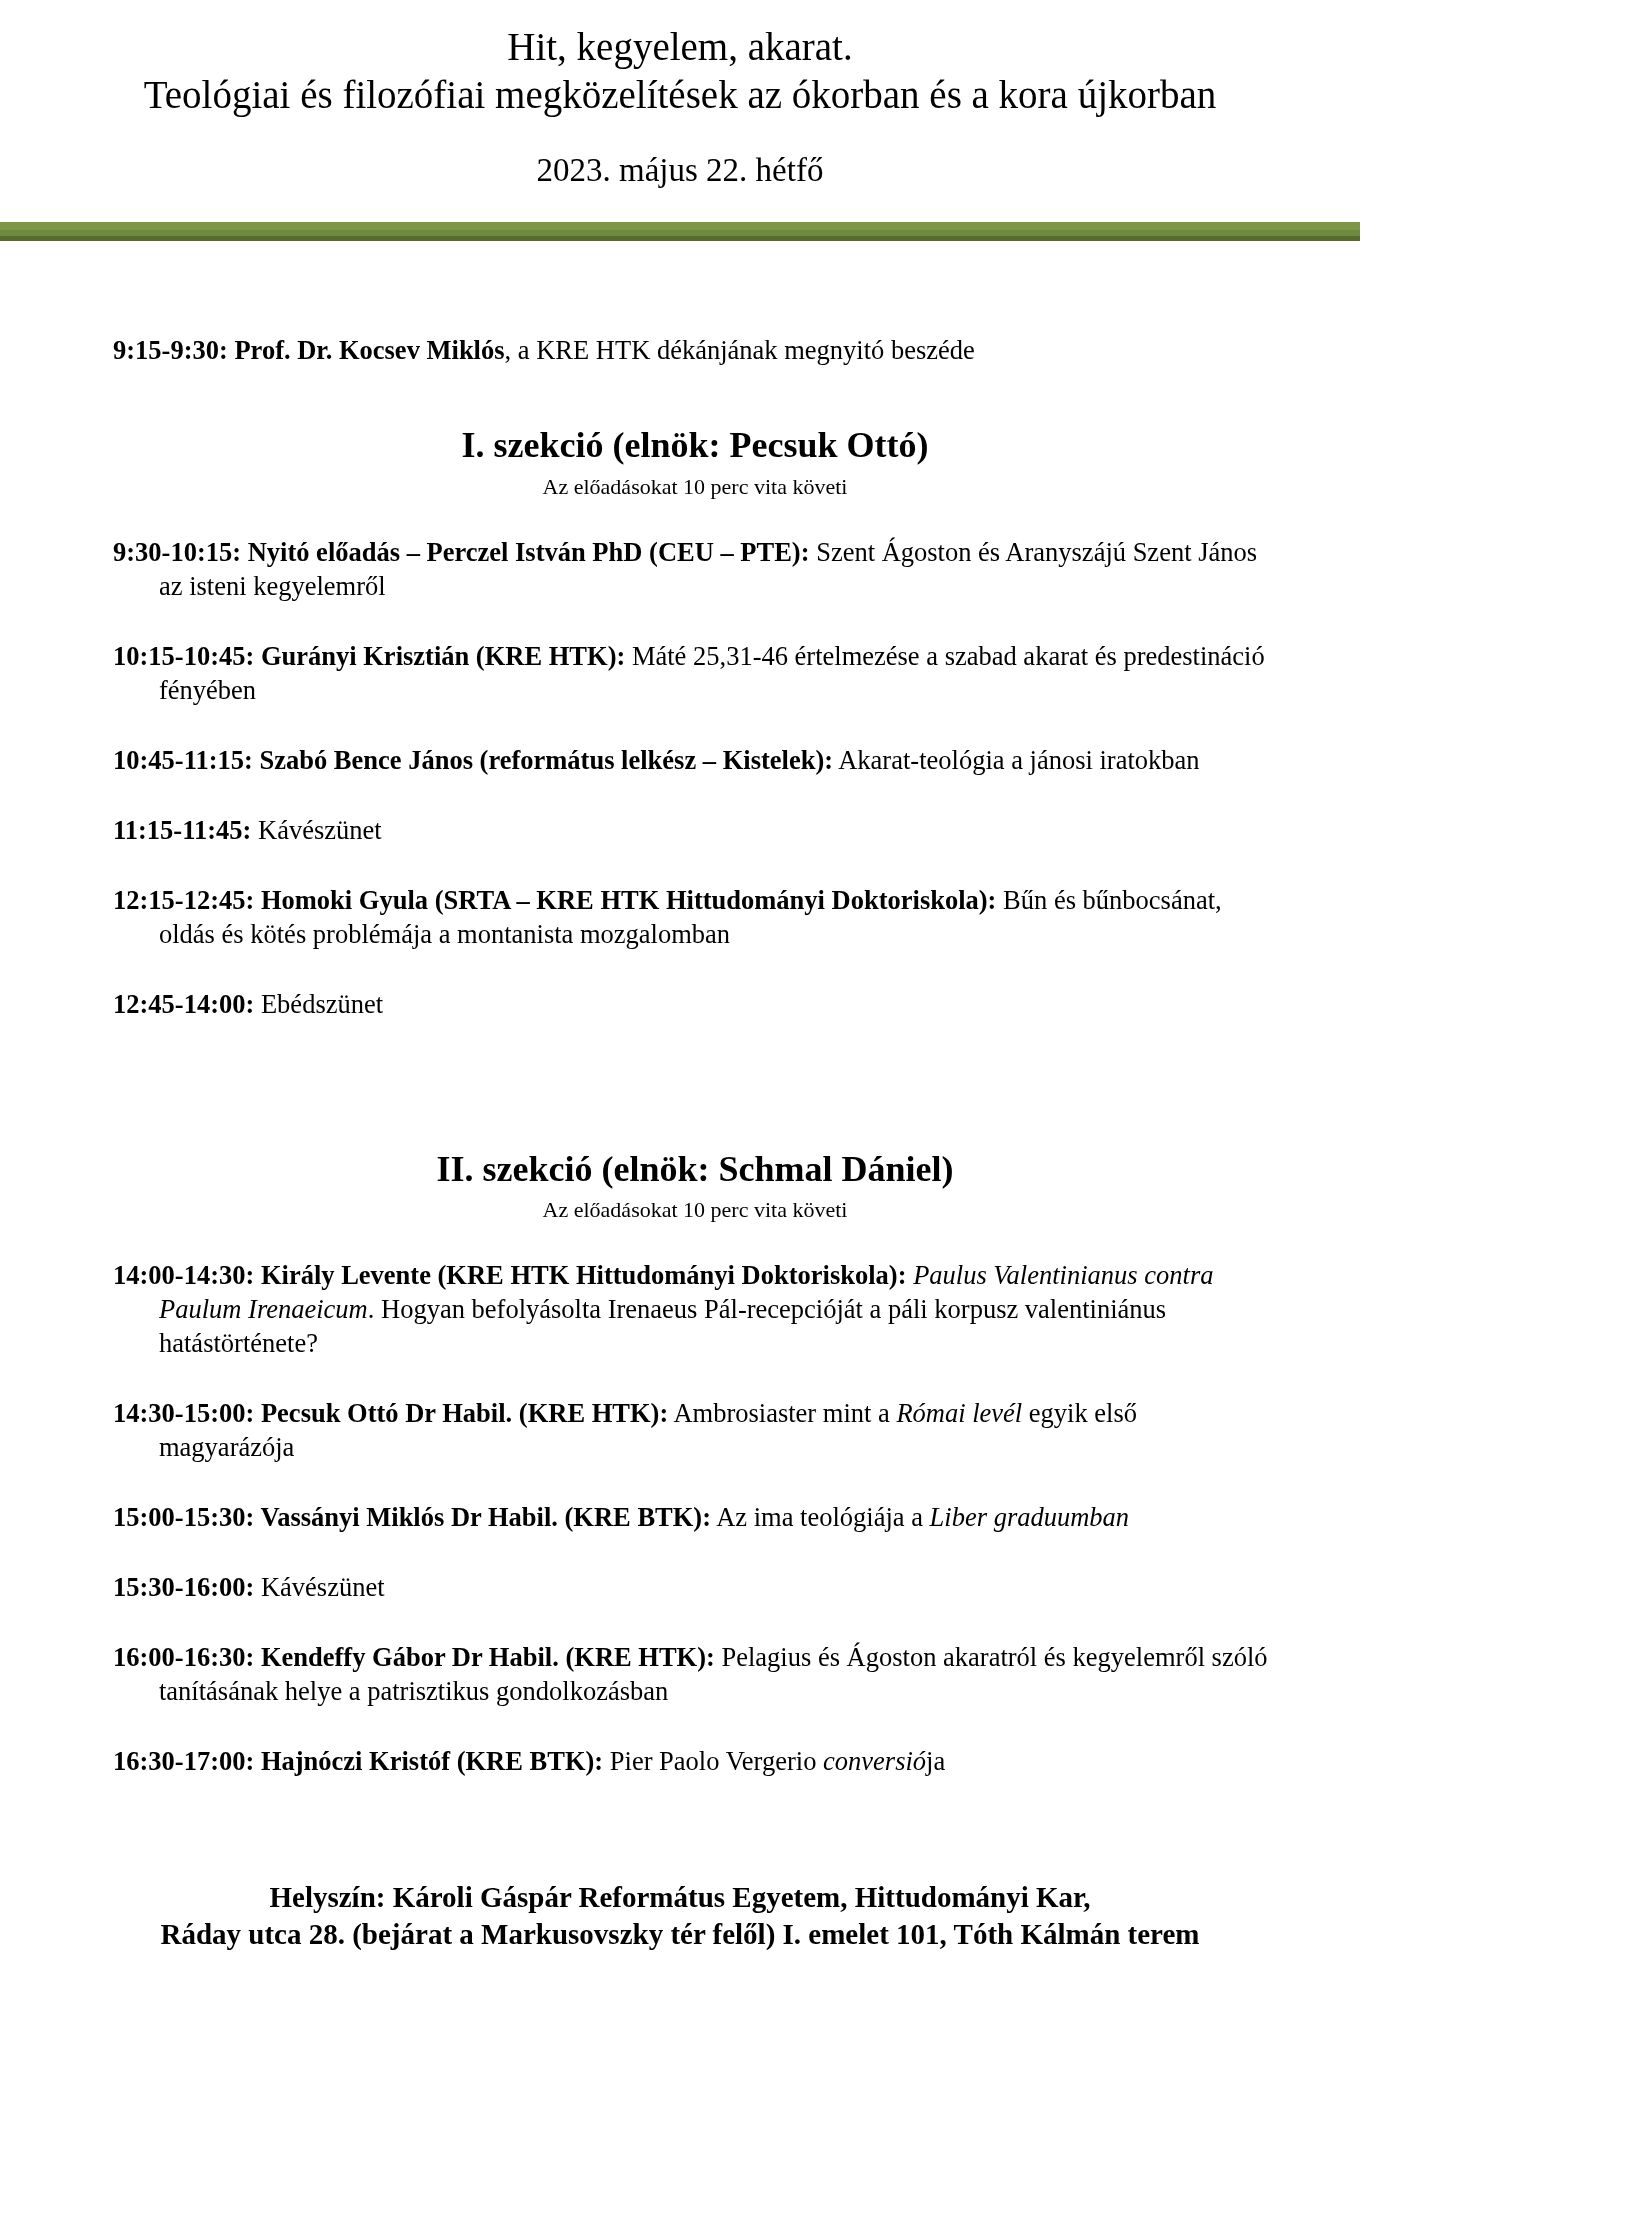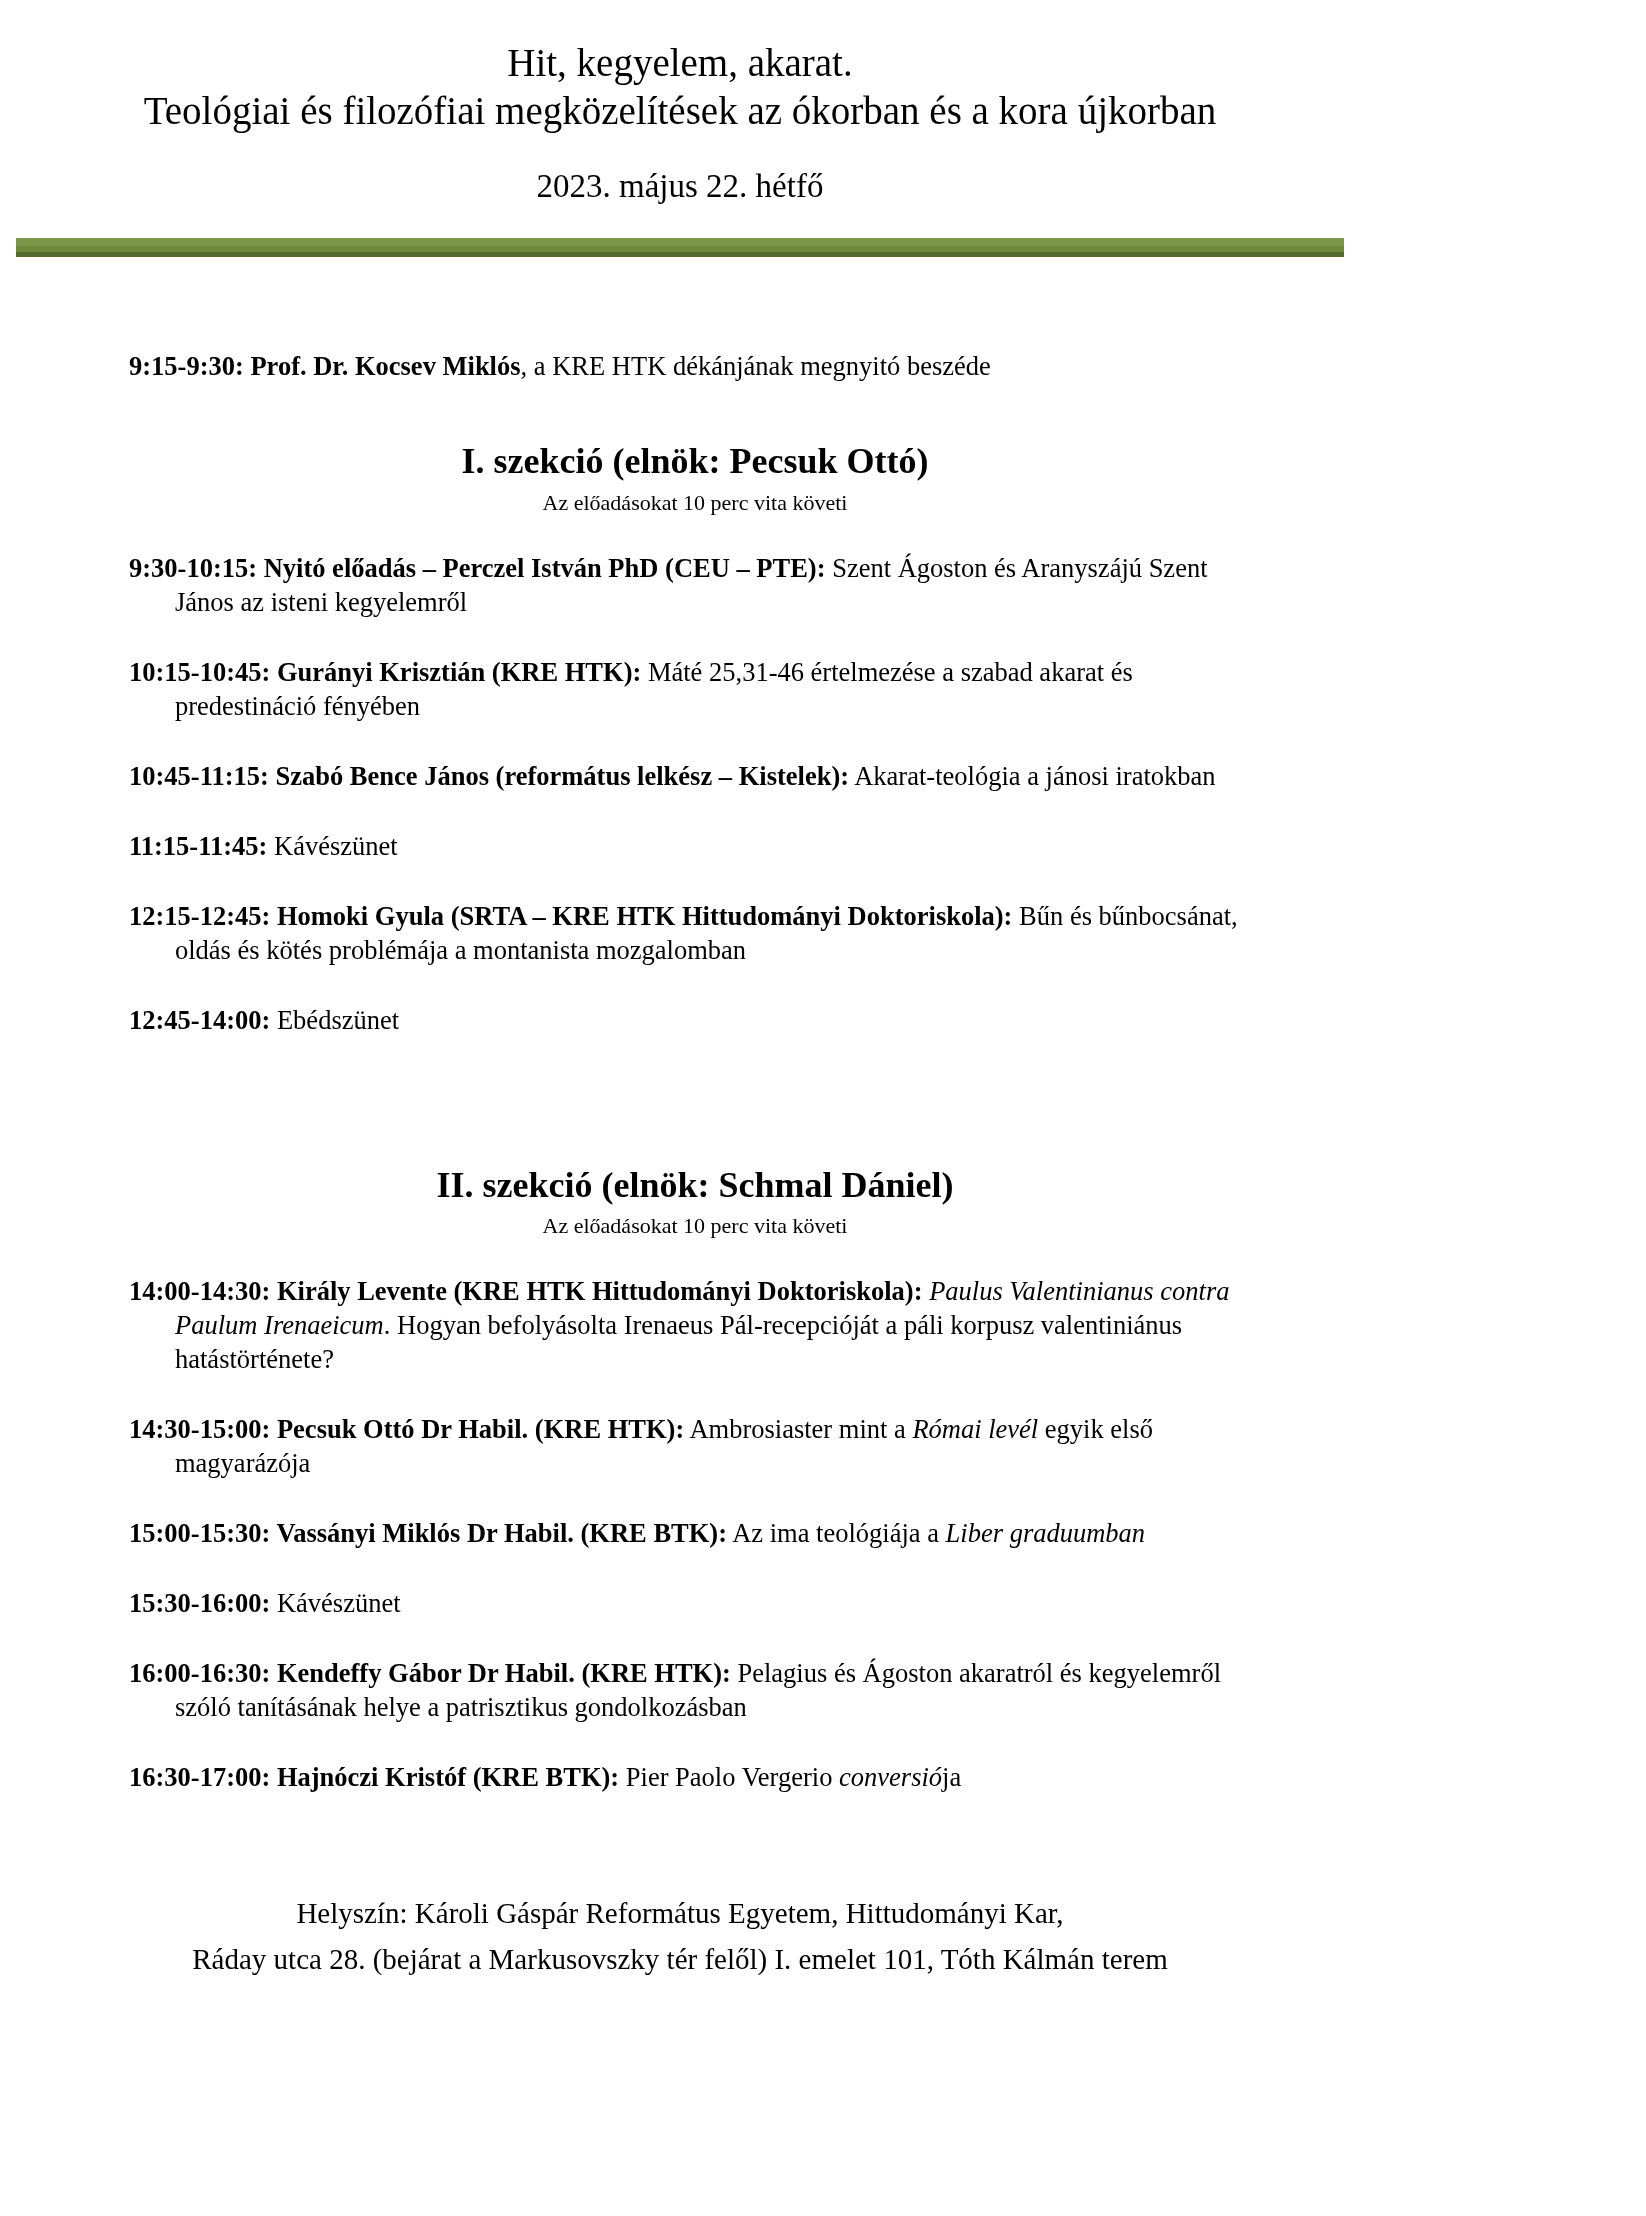--- a/index.html
+++ b/index.html
@@ -11,21 +11,21 @@
     width: 1646px;
     font-family: "Liberation Serif", serif;
     color: #000000;
     -webkit-font-smoothing: antialiased;
   }
   .page {
     position: relative;
     width: 1360px;
     min-height: 2216px;
     box-sizing: border-box;
-    padding: 16px;
+    padding: 0;
     overflow: hidden;
   }
 
   
   .header {
     padding: 22.6px 80px 0 80px;
     text-align: center;
   }
   .title-line {
     font-size: 39px;
@@ -95,21 +95,21 @@
   }
   .section-head.second { margin-top: 126px; }
 
   .footer {
     margin-top: 100px;
     text-align: center;
     font-size: 29px;
     line-height: 1.3;
     padding: 0 93px 26.5px 93px;
   }
-  .footer div { margin-top: 9px; }
+  .footer div { margin-top: 0; font-weight: bold; }
 </style>
 </head>
 <body>
 
 <div class="page">
 
   <div class="header">
     <div class="title-line">Hit, kegyelem, akarat.</div>
     <div class="title-line">Teológiai és filozófiai megközelítések az ókorban és a kora újkorban</div>
     <div class="subtitle">2023. május 22. hétfő</div>

